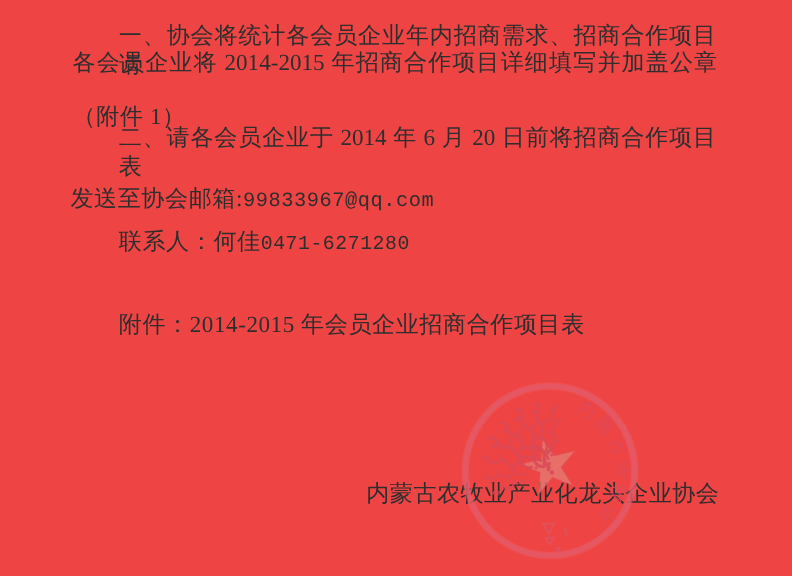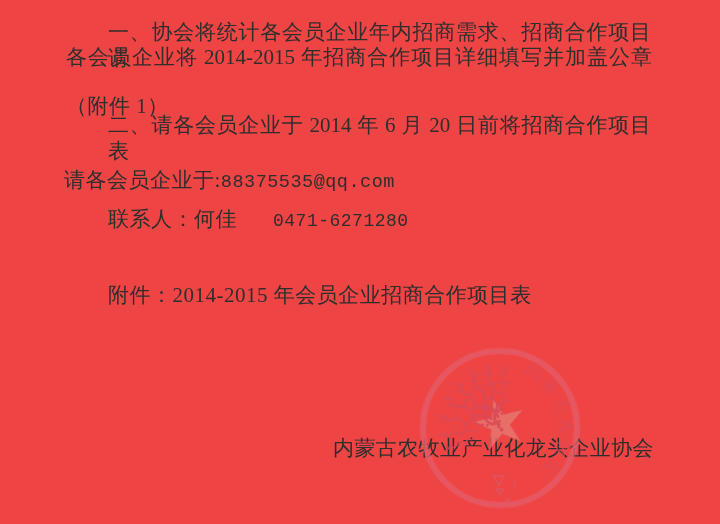--- a/index.html
+++ b/index.html
@@ -26,21 +26,21 @@
     text-align: justify;
     text-align-last: justify;
     text-justify: inter-character;
     letter-spacing: 0;
   }
   .mono {
     font-family: "Liberation Mono", "DejaVu Sans Mono", monospace;
     font-size: 18.5px;
     letter-spacing: 0.5px;
   }
-  .phone { margin-left: 36px; font-size: 18px; }
+  .phone { font-size: 18px; }
   .sig-org { letter-spacing: 0.4px; }
   .sig-date { letter-spacing: 1px; word-spacing: 4px; }
   .seal {
     position: absolute;
     left: 414px;
     top: 342px;
     width: 172px;
     height: 172px;
     opacity: 0.92;
     transform: rotate(-2deg);
@@ -50,21 +50,21 @@
 </head>
 <body>
 
 <div class="page">
 
   <div class="line just" style="top:19px; left:108px; width:543px;">一、协会将统计各会员企业年内招商需求、招商合作项目请</div>
   <div class="line just" style="top:44px; left:66px; width:586px;">各会员企业将 2014-2015 年招商合作项目详细填写并加盖公章</div>
   <div class="line" style="top:93px; left:66px;">（附件 1）</div>
 
   <div class="line just" style="top:112px; left:108px; width:543px;">二、请各会员企业于 2014 年 6 月 20 日前将招商合作项目表</div>
-  <div class="line" style="top:167px; left:64px;"><span>请各会员企业于:</span><span class="mono">88375535@qq.com</span></div>
+  <div class="line" style="top:167px; left:64px;"><span>发送至协会邮箱:</span><span class="mono">99833967@qq.com</span></div>
 
   <div class="line" style="top:206px; left:108px;"><span>联系人：何佳</span><span class="mono phone">0471-6271280</span></div>
 
   <div class="line" style="top:282px; left:108px;">附件：2014-2015 年会员企业招商合作项目表</div>
 
   <div class="line sig-org" style="top:435px; left:333px;">内蒙古农牧业产业化龙头企业协会</div>
 
   <svg class="seal" viewBox="0 0 172 172" xmlns="http://www.w3.org/2000/svg">
     <defs>
       <path id="arcR" d="M 86 26 A 60 60 0 1 1 85.9 26" fill="none"></path>

